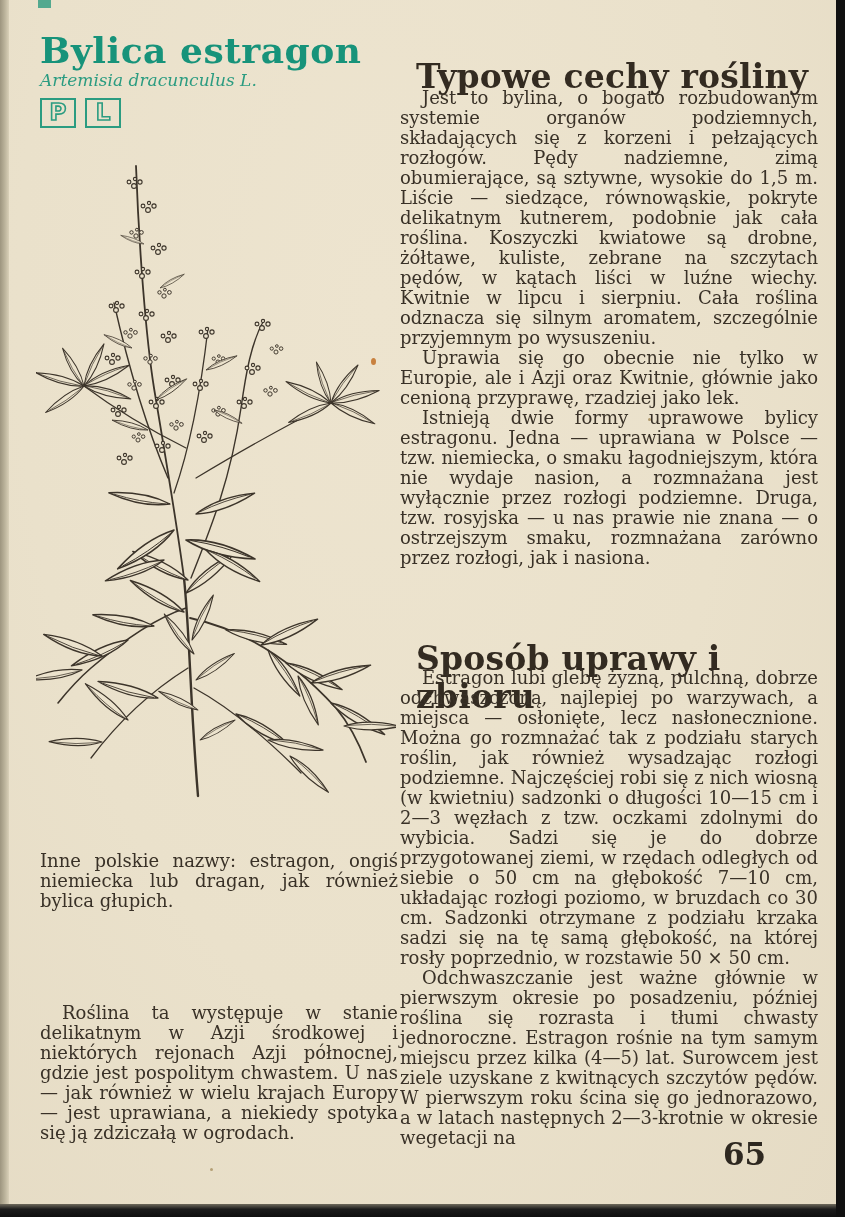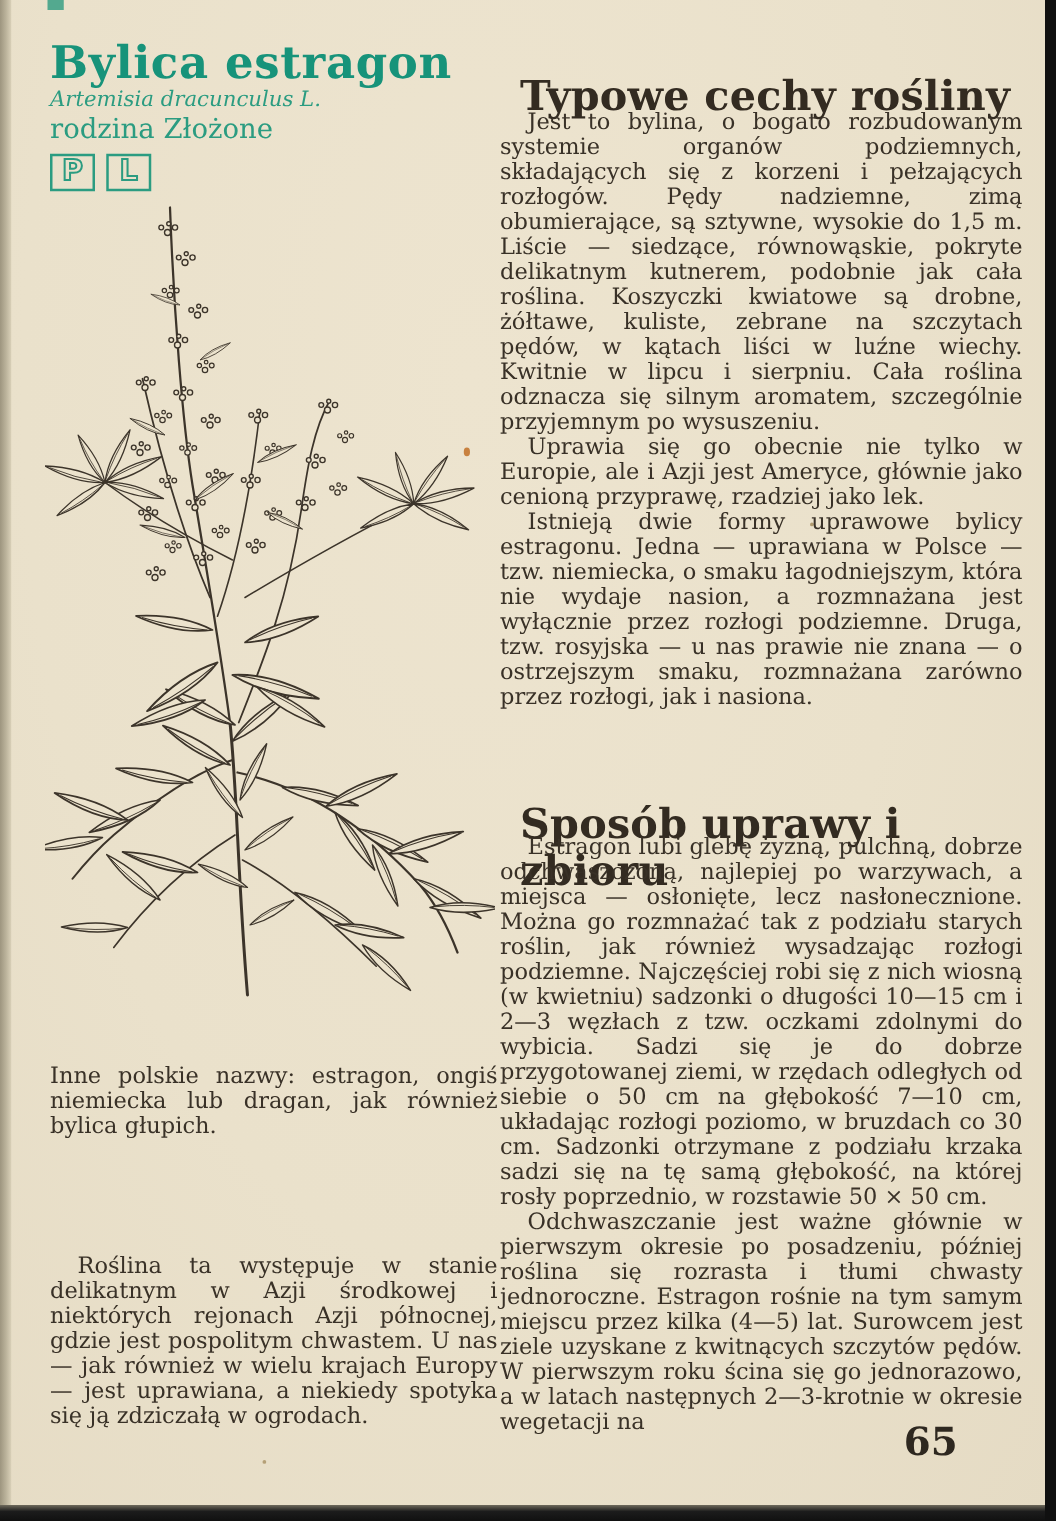--- a/index.html
+++ b/index.html
@@ -55,21 +55,20 @@
 <div class="sheet">
   <div class="gutter"></div>
   <div class="corner-mark"></div>
   <div class="speck s1"></div>
   <div class="speck s2"></div>
   <div class="speck s3"></div>
 
   <header class="plant-header">
     <h1 class="title">Bylica estragon</h1>
     <div class="latin">Artemisia dracunculus L.</div>
-    <div class="family">rodzina Złożone</div>
     <div class="badges">
       <span class="badge">P</span>
       <span class="badge">L</span>
     </div>
   </header>
 
   <svg class="illustration" viewBox="0 0 360 702" xmlns="http://www.w3.org/2000/svg">
     <defs>
       <g id="leaf">
         <path d="M0 0 Q26 -11 62 -5 Q28 6 0 0 Z" fill="#ece3cd" stroke="#3c342a" stroke-width="1.4" stroke-linejoin="round"></path>
@@ -190,21 +189,21 @@
     </g>
   </svg>
 
   <p class="other-names"><b>Inne polskie nazwy:</b><span> estragon, ongiś niemiecka lub dragan, jak również bylica głupich.</span></p>
 
   <p class="p-origin indent">Roślina ta występuje w stanie delikatnym w Azji środkowej i niektórych rejonach Azji północnej, gdzie jest pospolitym chwastem. U nas — jak również w wielu krajach Europy — jest uprawiana, a niekiedy spotyka się ją zdziczałą w ogrodach.</p>
 
   <h2 class="h-features">Typowe cechy rośliny</h2>
   <div class="features-body body">
     <p>Jest to bylina, o bogato rozbudowanym systemie organów podziemnych, składających się z korzeni i pełzających rozłogów. Pędy nadziemne, zimą obumierające, są sztywne, wysokie do 1,5 m. Liście — siedzące, równowąskie, pokryte delikatnym kutnerem, podobnie jak cała roślina. Koszyczki kwiatowe są drobne, żółtawe, kuliste, zebrane na szczytach pędów, w kątach liści w luźne wiechy. Kwitnie w lipcu i sierpniu. Cała roślina odznacza się silnym aromatem, szczególnie przyjemnym po wysuszeniu.</p>
-    <p>Uprawia się go obecnie nie tylko w Europie, ale i Azji jest Ameryce, głównie jako cenioną przyprawę, rzadziej jako lek.</p>
+    <p>Uprawia się go obecnie nie tylko w Europie, ale i Azji oraz Kwitnie, głównie jako cenioną przyprawę, rzadziej jako lek.</p>
     <p>Istnieją dwie formy uprawowe bylicy estragonu. Jedna — uprawiana w Polsce — tzw. niemiecka, o smaku łagodniejszym, która nie wydaje nasion, a rozmnażana jest wyłącznie przez rozłogi podziemne. Druga, tzw. rosyjska — u nas prawie nie znana — o ostrzejszym smaku, rozmnażana zarówno przez rozłogi, jak i nasiona.</p>
   </div>
 
   <h2 class="h-cult">Sposób uprawy i zbioru</h2>
   <div class="cult-body body">
     <p>Estragon lubi glebę żyzną, pulchną, dobrze odchwaszczoną, najlepiej po warzywach, a miejsca — osłonięte, lecz nasłonecznione. Można go rozmnażać tak z podziału starych roślin, jak również wysadzając rozłogi podziemne. Najczęściej robi się z nich wiosną (w kwietniu) sadzonki o długości 10—15 cm i 2—3 węzłach z tzw. oczkami zdolnymi do wybicia. Sadzi się je do dobrze przygotowanej ziemi, w rzędach odległych od siebie o 50 cm na głębokość 7—10 cm, układając rozłogi poziomo, w bruzdach co 30 cm. Sadzonki otrzymane z podziału krzaka sadzi się na tę samą głębokość, na której rosły poprzednio, w rozstawie 50 × 50 cm.</p>
     <p>Odchwaszczanie jest ważne głównie w pierwszym okresie po posadzeniu, później roślina się rozrasta i tłumi chwasty jednoroczne. Estragon rośnie na tym samym miejscu przez kilka (4—5) lat. Surowcem jest ziele uzyskane z kwitnących szczytów pędów. W pierwszym roku ścina się go jednorazowo, a w latach następnych 2—3-krotnie w okresie wegetacji na</p>
   </div>
 
   <div class="page-number">65</div>

